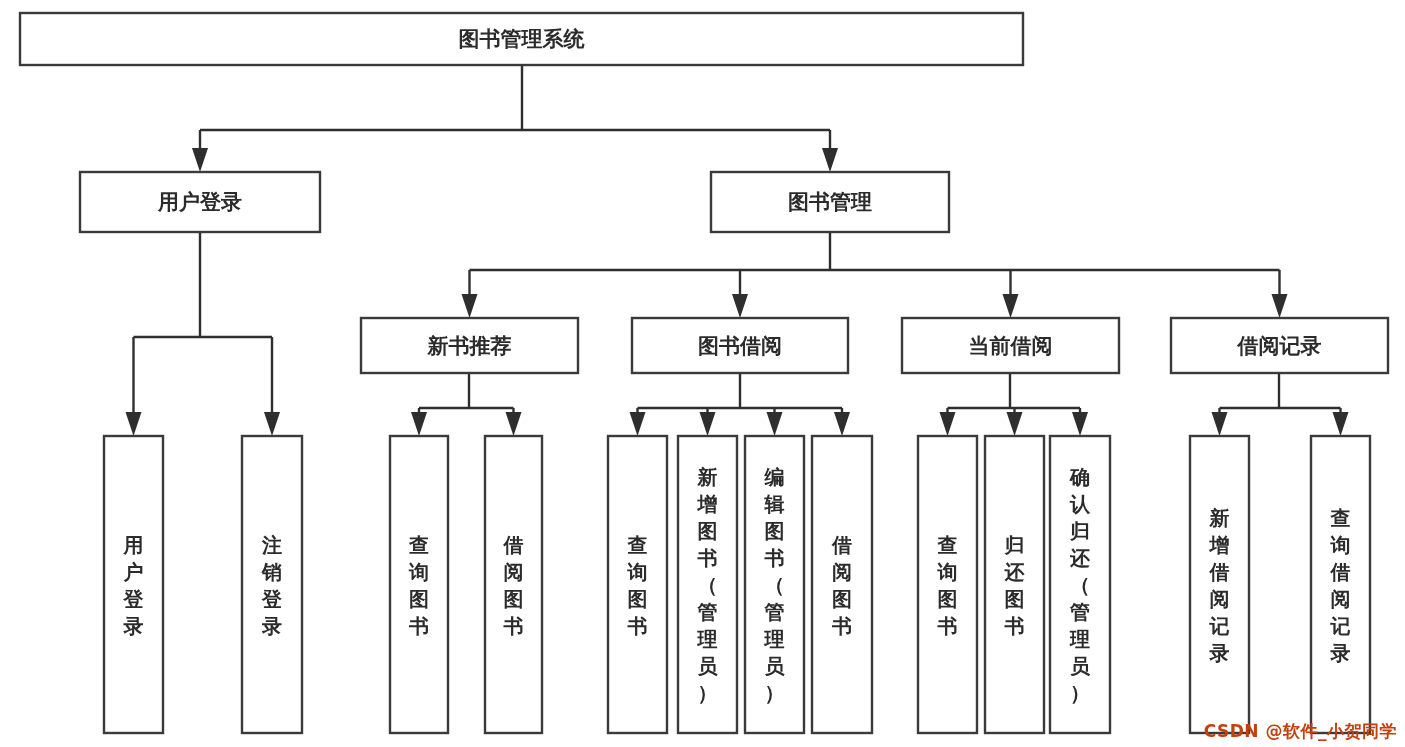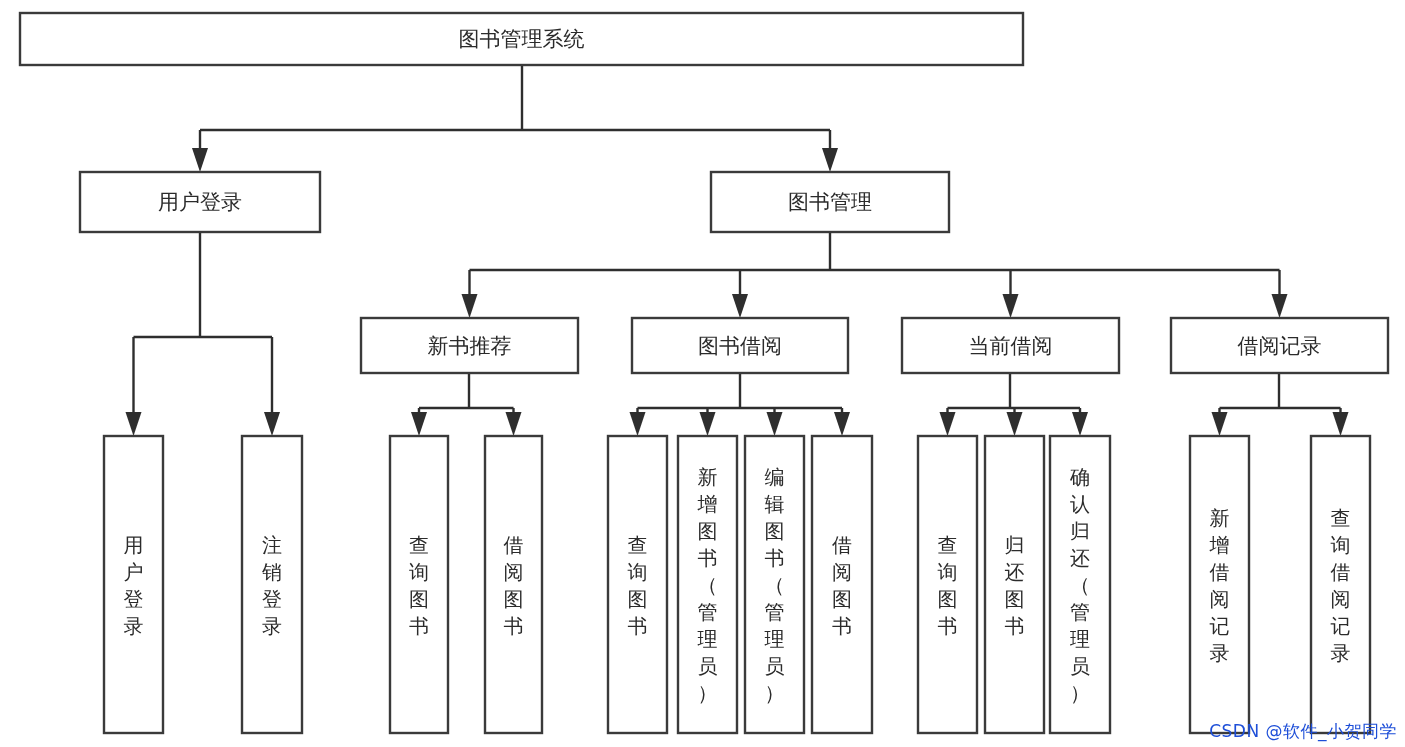--- a/index.html
+++ b/index.html
@@ -13,20 +13,21 @@
     height: 747px;
     font-family: "DejaVu Sans", "Liberation Sans", sans-serif;
     overflow: hidden;
     position: relative;
   }
   #diagram-root {
     position: relative;
     width: 1405px;
     height: 747px;
     background: #ffffff;
+    font-weight: bold;
   }
   svg.diagram-canvas {
     display: block;
     width: 1405px;
     height: 747px;
   }
   .node-box {
     fill: #ffffff;
     stroke: #3a3a3a;
     stroke-width: 2.4;
@@ -53,21 +54,21 @@
   .arrow-head {
     fill: #2e2e2e;
     stroke: none;
   }
   .watermark {
     position: absolute;
     right: 8px;
     bottom: 4px;
     font-family: "DejaVu Sans", "Liberation Sans", sans-serif;
     font-size: 17px;
-    color: #1d4ed8;
+    color: #c2410c;
     letter-spacing: 0.5px;
     white-space: nowrap;
     user-select: none;
   }
 </style>
 </head>
 <body>
 
 <div id="diagram-root">
   <svg class="diagram-canvas" viewBox="0 0 1405 747">

